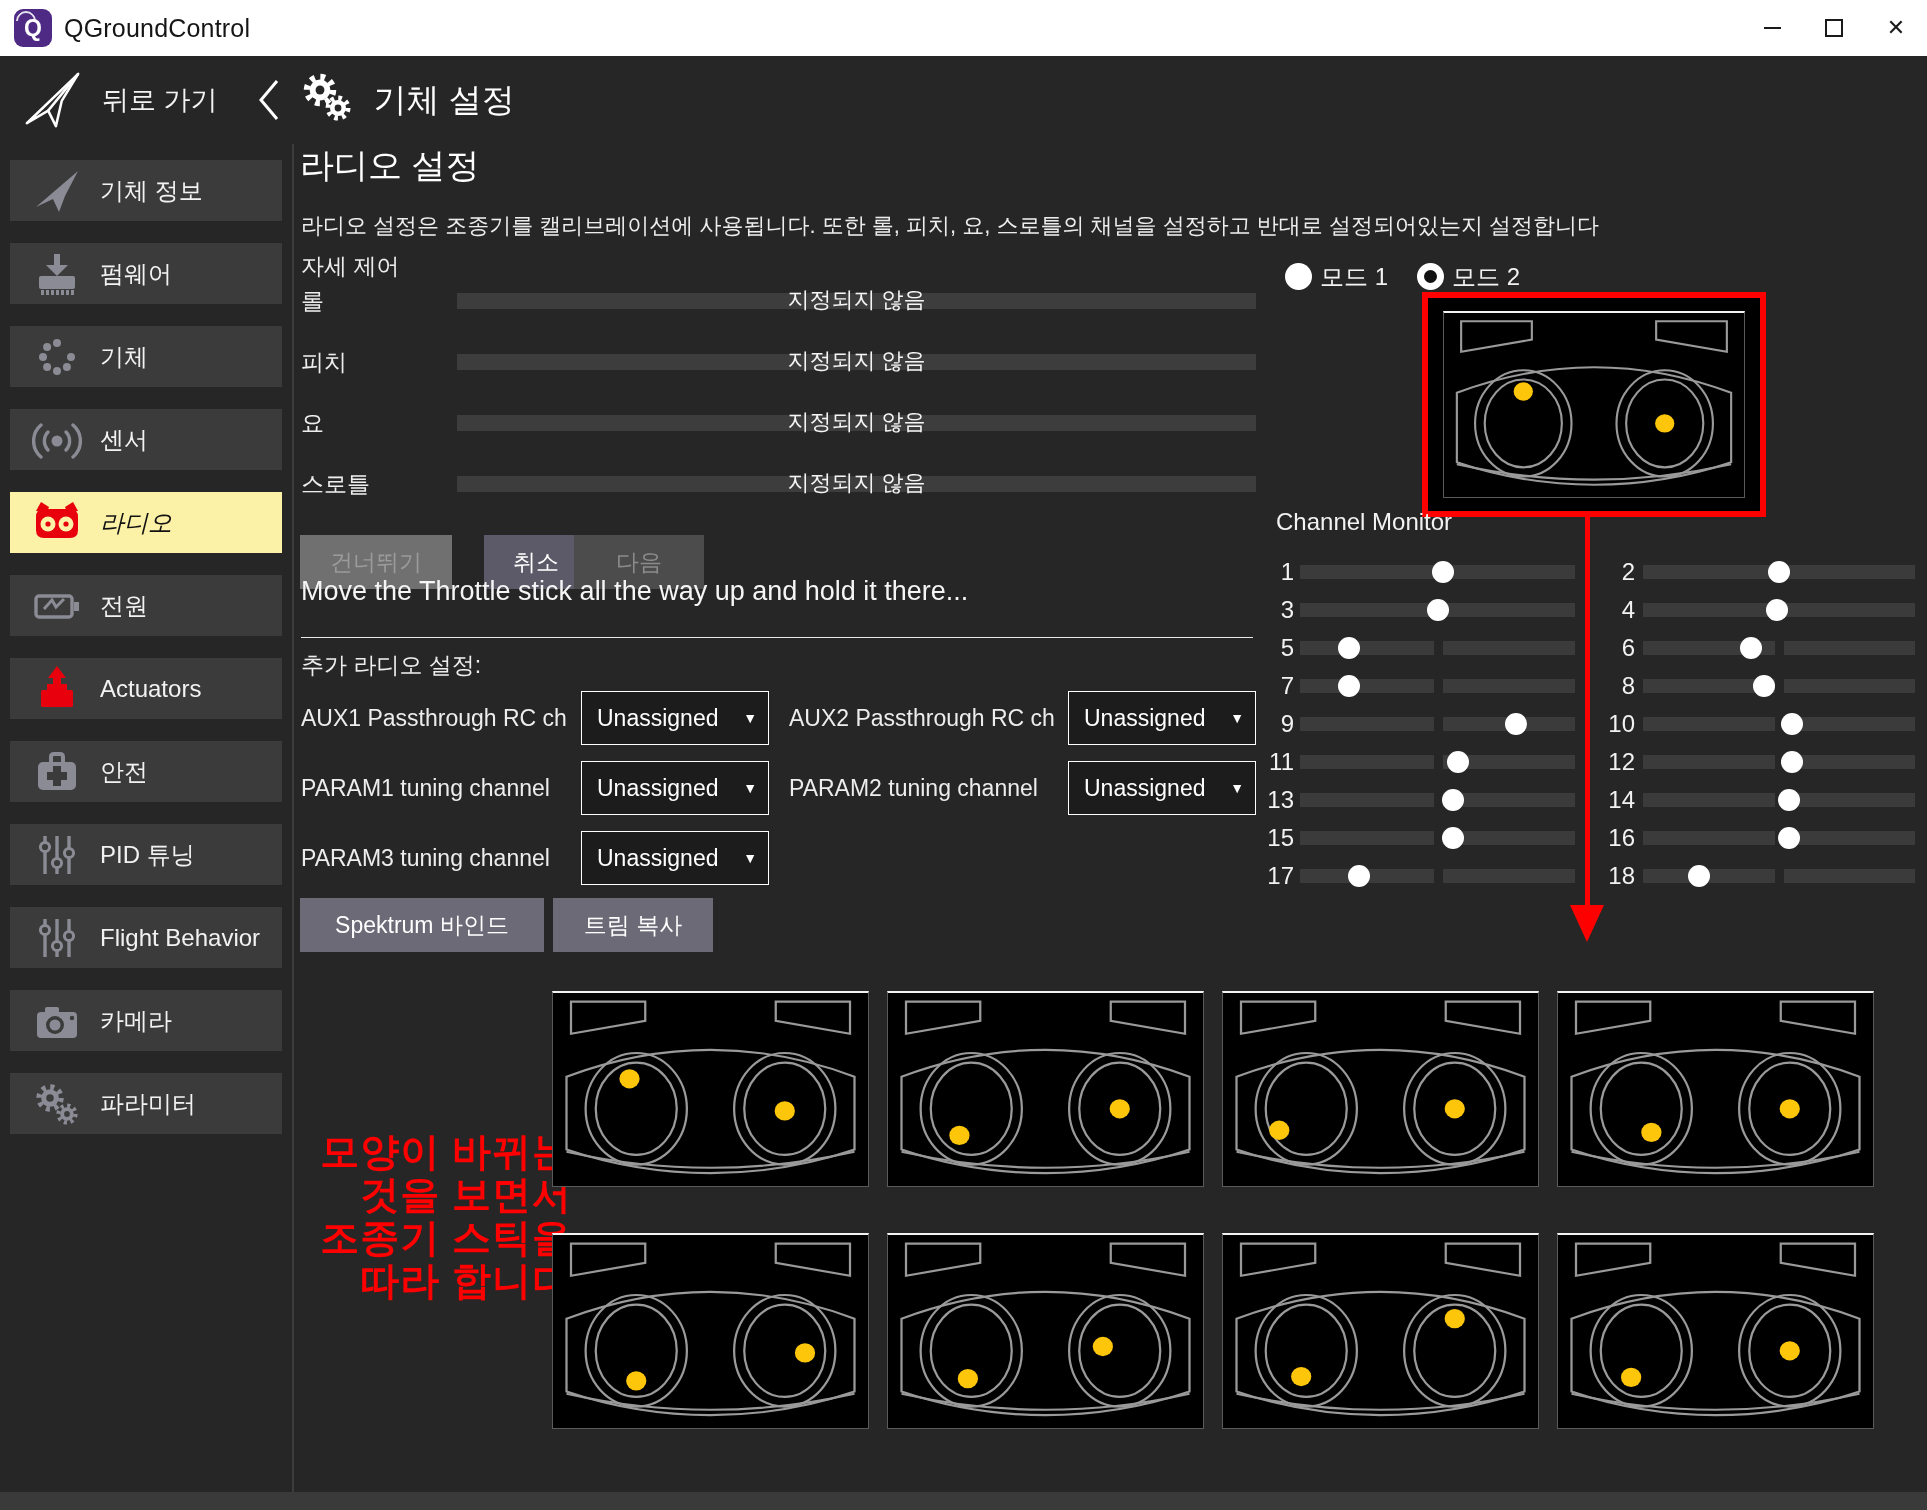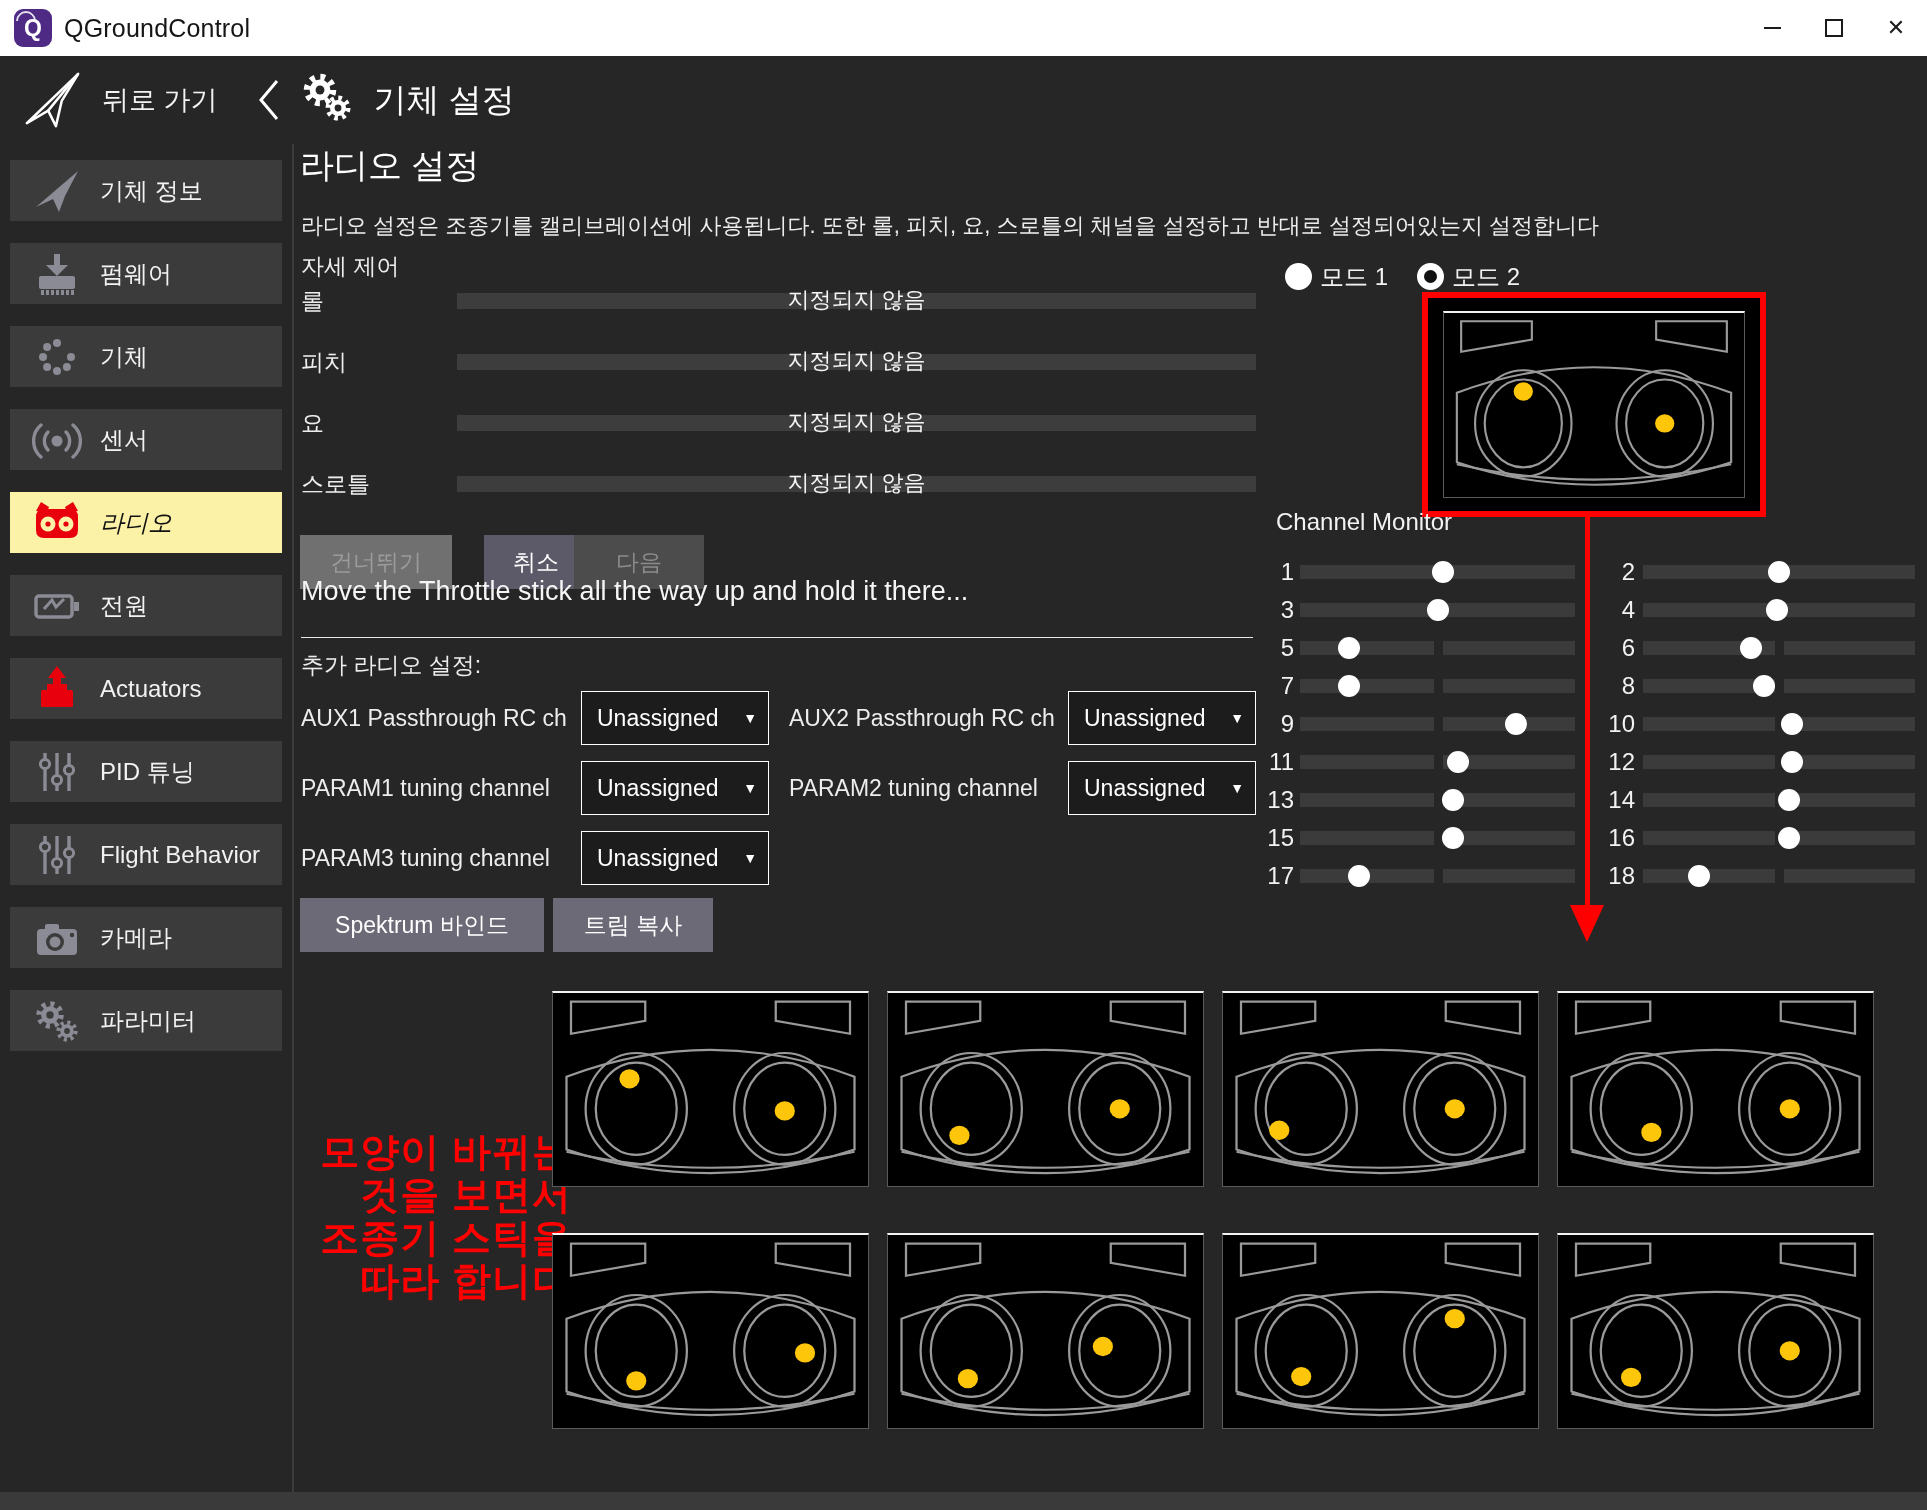--- a/index.html
+++ b/index.html
@@ -223,20 +223,31 @@
             <polygon points="25,2 16,14 21,14 21,21 29,21 29,14 34,14" fill="#e8000d"></polygon>
             <rect x="15" y="20" width="20" height="7" fill="#e8000d"></rect>
             <rect x="9" y="26" width="32" height="17" rx="1.5" fill="#e8000d"></rect>
           </svg>
         </span>
         <span class="s-label">Actuators</span>
       </div>
       <div class="side-btn">
         <span class="s-icon">
           <svg width="50" height="50" viewBox="0 0 50 50">
+            <path d="M19,15 L19,10 Q19,7 22,7 L28,7 Q31,7 31,10 L31,15" fill="none" stroke="#8b8b95" stroke-width="4"></path>
+            <rect x="6" y="15" width="38" height="28" rx="5" fill="#8b8b95"></rect>
+            <rect x="21" y="19" width="8" height="20" fill="#3b3b3b"></rect>
+            <rect x="15" y="25" width="20" height="8" fill="#3b3b3b"></rect>
+          </svg>
+        </span>
+        <span class="s-label">안전</span>
+      </div>
+      <div class="side-btn">
+        <span class="s-icon">
+          <svg width="50" height="50" viewBox="0 0 50 50">
             <line x1="13" y1="6" x2="13" y2="44" stroke="#8b8b95" stroke-width="3.4"></line>
             <circle cx="13" cy="17" r="4.6" fill="#3b3b3b" stroke="#8b8b95" stroke-width="3"></circle>
             <line x1="25" y1="6" x2="25" y2="44" stroke="#8b8b95" stroke-width="3.4"></line>
             <circle cx="25" cy="33" r="4.6" fill="#3b3b3b" stroke="#8b8b95" stroke-width="3"></circle>
             <line x1="37" y1="6" x2="37" y2="44" stroke="#8b8b95" stroke-width="3.4"></line>
             <circle cx="37" cy="23" r="4.6" fill="#3b3b3b" stroke="#8b8b95" stroke-width="3"></circle>
           </svg>
         </span>
         <span class="s-label">PID 튜닝</span>
       </div>

